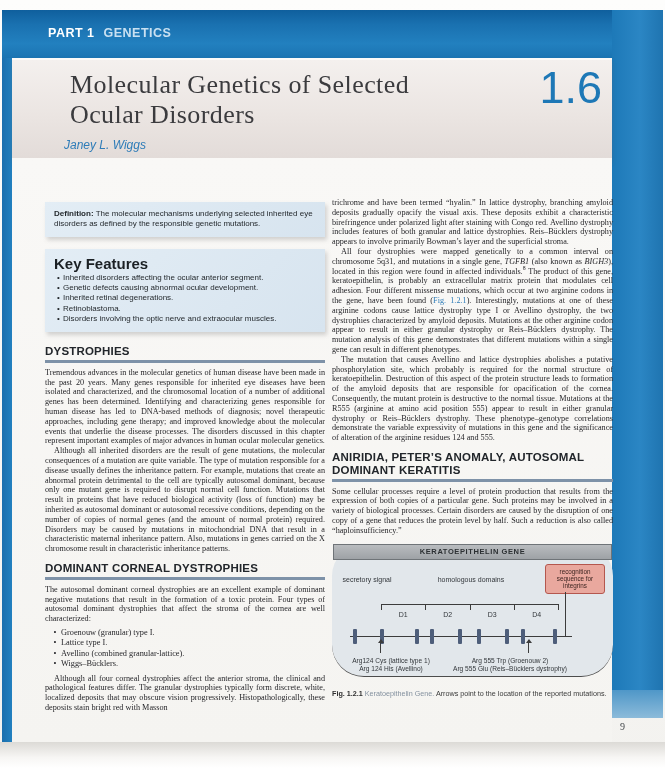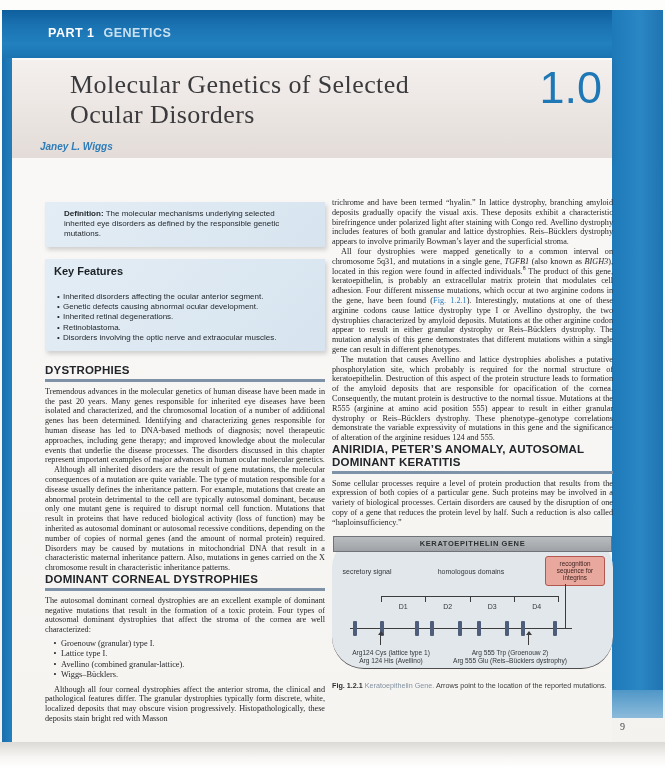--- a/index.html
+++ b/index.html
@@ -10,48 +10,48 @@
   .part-line{position:absolute;left:46px;top:16px;font-family:"Liberation Sans",sans-serif;font-size:12.5px;font-weight:bold;letter-spacing:.5px;color:#ffffff;}
   .part-line .part-title{color:#c9e0f1;margin-left:9px;}
   .strip-left{position:absolute;left:2px;top:58px;width:10px;height:684px;background:linear-gradient(90deg,#1b6fae,#2280bf);}
   .band-right{position:absolute;left:612px;top:10px;width:51px;height:680px;background:linear-gradient(90deg,#1d79b8,#2b86c4 55%,#1f74b0);}
   .band-right-cap{position:absolute;left:612px;top:690px;width:51px;height:28px;background:linear-gradient(180deg,#4f97c8,#8cbbda);}
 
   
   .title-band{position:absolute;left:12px;top:58px;width:600px;height:100px;background:linear-gradient(180deg,#f4f0ee 0%,#ebe5e2 55%,#e2dbd8 100%);border-top:2px solid #fbfaf8;box-shadow:0 3px 4px rgba(90,90,90,.25);}
   .chapter-title{position:absolute;left:34px;top:10px;font-size:26px;line-height:30px;color:#3b3b3e;letter-spacing:.4px;margin-left:24px;}
   .chapter-number{position:absolute;right:10px;top:4px;font-family:"Liberation Sans",sans-serif;font-size:45px;line-height:48px;color:#1e78b6;}
-  .author{position:absolute;left:28px;bottom:8px;font-family:"Liberation Sans",sans-serif;font-style:italic;font-weight:bold;font-size:10px;color:#2e7cb8;}
+  .author{position:absolute;left:52px;bottom:8px;font-family:"Liberation Sans",sans-serif;font-style:italic;font-weight:normal;font-size:12px;color:#2e7cb8;}
 
   
   .content-sheet{position:absolute;left:12px;top:158px;width:600px;height:584px;background:linear-gradient(#f9f8f6,#f5f4f1);}
   .bottom-strip{position:absolute;left:0;top:742px;width:665px;height:26px;background:linear-gradient(#dcdad6,#f7f6f4 60%,#ffffff);}
 
   .col-left{position:absolute;left:45px;top:202px;width:280px;}
   .col-right{position:absolute;left:332px;top:198px;width:281px;}
 
   .body-text{font-size:8.2px;line-height:9.8px;color:#26262a;text-align:justify;margin:0;}
   .indent{text-indent:9px;}
   .link-blue{color:#2e7cb8;}
   .gene-name{font-style:italic;}
   sup.ref{vertical-align:super;font-size:5.8px;line-height:0;}
 
   
   .panel{background:linear-gradient(135deg,#e3edf5,#d7e4ef);box-shadow:2px 3px 4px rgba(110,110,110,.28);font-family:"Liberation Sans",sans-serif;color:#1f2428;}
-  .def-panel{padding:7px 19px 8px;font-size:8px;line-height:10px;margin-bottom:12px;}
+  .def-panel{padding:7px 9px 8px;font-size:8px;line-height:10px;margin-bottom:12px;}
   .def-panel b{font-weight:bold;}
   .kf-panel{padding:6px 9px 8px;margin-bottom:13px;}
-  .kf-title{font-size:11px;font-weight:bold;margin-bottom:15px;color:#1b2024;}
+  .kf-title{font-size:15px;font-weight:bold;margin-bottom:1px;color:#1b2024;}
   .kf-item{display:flex;font-size:8px;line-height:10.2px;}
   .kf-item .dot{width:9px;flex:none;text-align:center;}
 
   
   .sec-head{font-family:"Liberation Sans",sans-serif;font-weight:bold;font-size:11.5px;line-height:12.8px;color:#22262b;letter-spacing:.2px;margin:0;}
   .sec-rule{height:3px;background:#7e92a8;margin:2px 0 5px;}
-  .mt{margin-top:0;}
+  .mt{margin-top:8px;}
 
   
   .body-bullets{margin:4px 0 4px 4px;}
   .body-bullet{display:flex;font-size:8.3px;line-height:10.4px;color:#26262a;}
   .body-bullet .dot{width:12px;flex:none;text-align:center;}
 
   
   .figure{position:relative;margin-top:8px;background:#e2e7eb;border-bottom:1px solid #4c4c4c;font-family:"Liberation Sans",sans-serif;border-radius:32px;}
   .fig-titlebar{height:14px;margin:1px 1px 0;background:linear-gradient(#b9bcbf,#9ea2a6);border:1px solid #6f7478;display:flex;align-items:center;justify-content:center;font-size:7.5px;font-weight:bold;letter-spacing:.6px;color:#2c3033;}
   .fig-body{position:relative;height:116px;}
@@ -86,21 +86,21 @@
 
   <div class="band-top">
     <div class="part-line"><span>PART 1</span><span class="part-title">GENETICS</span></div>
   </div>
   <div class="strip-left"></div>
   <div class="band-right"></div>
   <div class="band-right-cap"></div>
 
   <div class="title-band">
     <div class="chapter-title"><span>Molecular Genetics of Selected</span><br><span>Ocular Disorders</span></div>
-    <div class="chapter-number">1.0</div>
+    <div class="chapter-number">1.6</div>
     <div class="author">Janey L. Wiggs</div>
   </div>
 
   <div class="content-sheet"></div>
 
   <div class="col-left">
 
     <div class="panel def-panel">
       <b>Definition:</b><span> The molecular mechanisms underlying selected inherited eye disorders as defined by the responsible genetic mutations.</span>
     </div>

